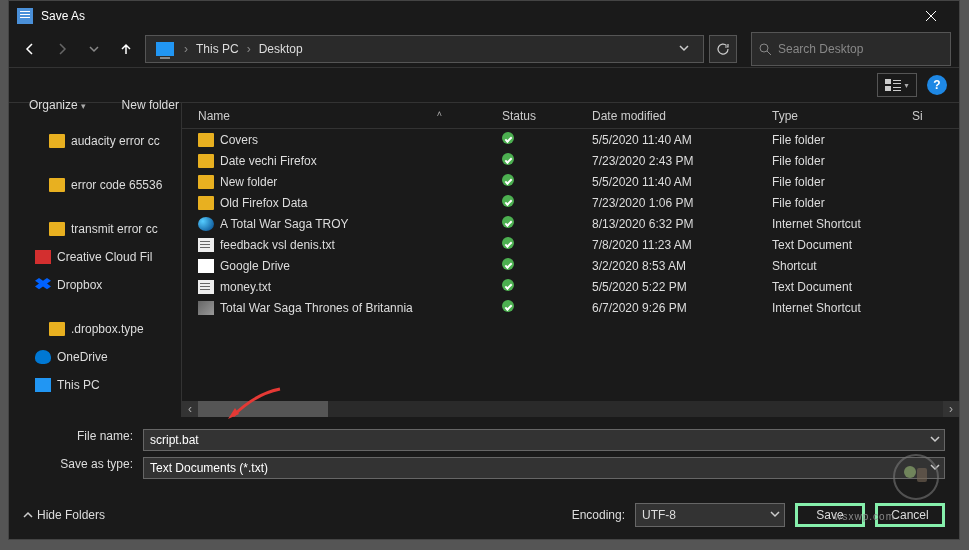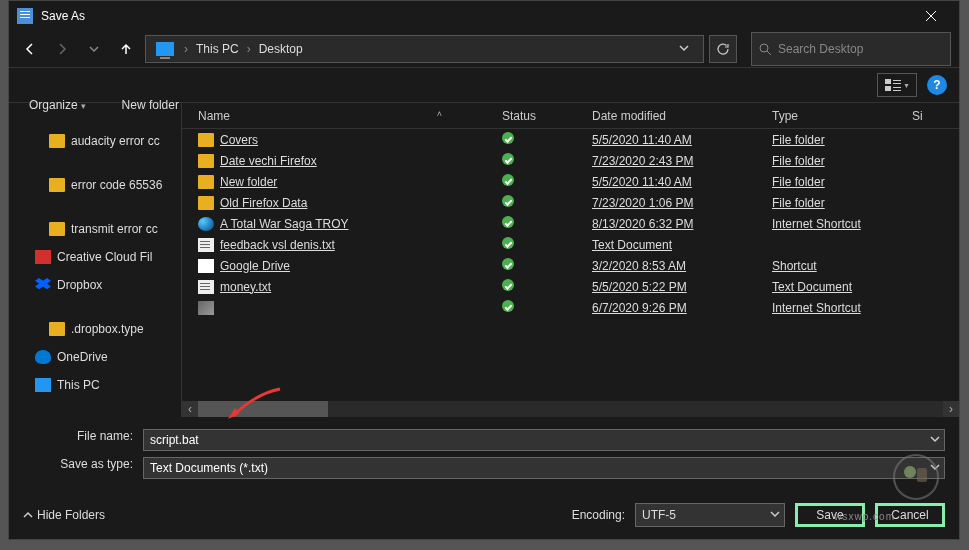--- a/index.html
+++ b/index.html
@@ -44,21 +44,21 @@
     .ic-desk{background:#2196f3;}
     .tree .gap{height:8px;}
     .listpane{flex:1;display:flex;flex-direction:column;border-left:1px solid #333;min-width:0;}
     .colheads{height:26px;display:flex;align-items:center;color:#ccc;border-bottom:1px solid #333;}
     .col-n{flex:0 0 320px;padding-left:16px;display:flex;align-items:flex-start;gap:6px;}
     .col-s{flex:0 0 90px;}
     .col-d{flex:0 0 180px;}
     .col-t{flex:0 0 140px;}
     .col-z{flex:1;}
     .sort-arrow{font-size:9px;color:#aaa;}
-    .rows{flex:1;overflow:hidden;color:#ddd;text-decoration:underline;}
+    .rows{flex:1;overflow:hidden;color:#ddd;}
     .row{display:flex;align-items:center;height:21px;}
     .row .col-n{display:flex;align-items:center;gap:6px;}
     .row .ic{width:16px;height:14px;flex-shrink:0;}
     .ic-txt{background:#eee;position:relative;}
     .ic-txt::after{content:"";position:absolute;left:2px;top:3px;width:10px;height:1px;background:#666;box-shadow:0 3px 0 #666,0 6px 0 #666;}
     .ic-net{background:radial-gradient(circle at 30% 30%,#5cf,#048);border-radius:50%;}
     .ic-sc{background:#fff;}
     .ic-img{background:linear-gradient(135deg,#666,#999);}
     .status-ok{width:12px;height:12px;border-radius:50%;background:#4caf50;display:inline-block;position:relative;}
     .status-ok::after{content:"";position:absolute;left:3px;top:5px;width:5px;height:2px;border-left:2px solid #fff;border-bottom:2px solid #fff;transform:rotate(-45deg);}
@@ -270,20 +270,21 @@
             <div class="col-d">8/13/2020 6:32 PM</div>
             <div class="col-t">Internet Shortcut</div>
             <div class="col-z"></div>
           </div>
           <div class="row">
             <div class="col-n">
               <span class="ic ic-txt"></span>
               <span>feedback vsl denis.txt</span>
             </div>
             <div class="col-s"><span class="status-ok"></span></div>
+            <div class="col-d">7/8/2020 11:23 AM</div>
             <div class="col-t">Text Document</div>
             <div class="col-z"></div>
           </div>
           <div class="row">
             <div class="col-n">
               <span class="ic ic-sc"></span>
               <span>Google Drive</span>
             </div>
             <div class="col-s"><span class="status-ok"></span></div>
             <div class="col-d">3/2/2020 8:53 AM</div>
@@ -296,20 +297,21 @@
               <span>money.txt</span>
             </div>
             <div class="col-s"><span class="status-ok"></span></div>
             <div class="col-d">5/5/2020 5:22 PM</div>
             <div class="col-t">Text Document</div>
             <div class="col-z"></div>
           </div>
           <div class="row">
             <div class="col-n">
               <span class="ic ic-img"></span>
+              <span>Total War Saga Thrones of Britannia</span>
             </div>
             <div class="col-s"><span class="status-ok"></span></div>
             <div class="col-d">6/7/2020 9:26 PM</div>
             <div class="col-t">Internet Shortcut</div>
             <div class="col-z"></div>
           </div>
         </div>
       <div class="hscroll">
         <div class="arrow">‹</div>
         <div class="track">
@@ -344,21 +346,21 @@
   <div class="footer">
     <div class="hf">
       <svg width="10" height="10" viewBox="0 0 10 10">
           <path d="M1 7l4-4 4 4" stroke="#ccc" stroke-width="1.5" fill="none"></path>
         </svg>
       <span>Hide Folders</span>
     </div>
     <div class="spacer"></div>
     <span>Encoding:</span>
     <div class="enc-sel">
-      <span>UTF-5</span>
+      <span>UTF-8</span>
       <span class="drop-ch"><svg width="10" height="10" viewBox="0 0 10 10">
             <path d="M1 3l4 4 4-4" stroke="#ccc" stroke-width="1.5" fill="none"></path>
           </svg></span>
     </div>
     <div class="btn2">Save</div>
     <div class="btn2">Cancel</div>
   </div>
 </div>
 
 <svg class="red-arrow" width="60" height="36" viewBox="0 0 60 36">

